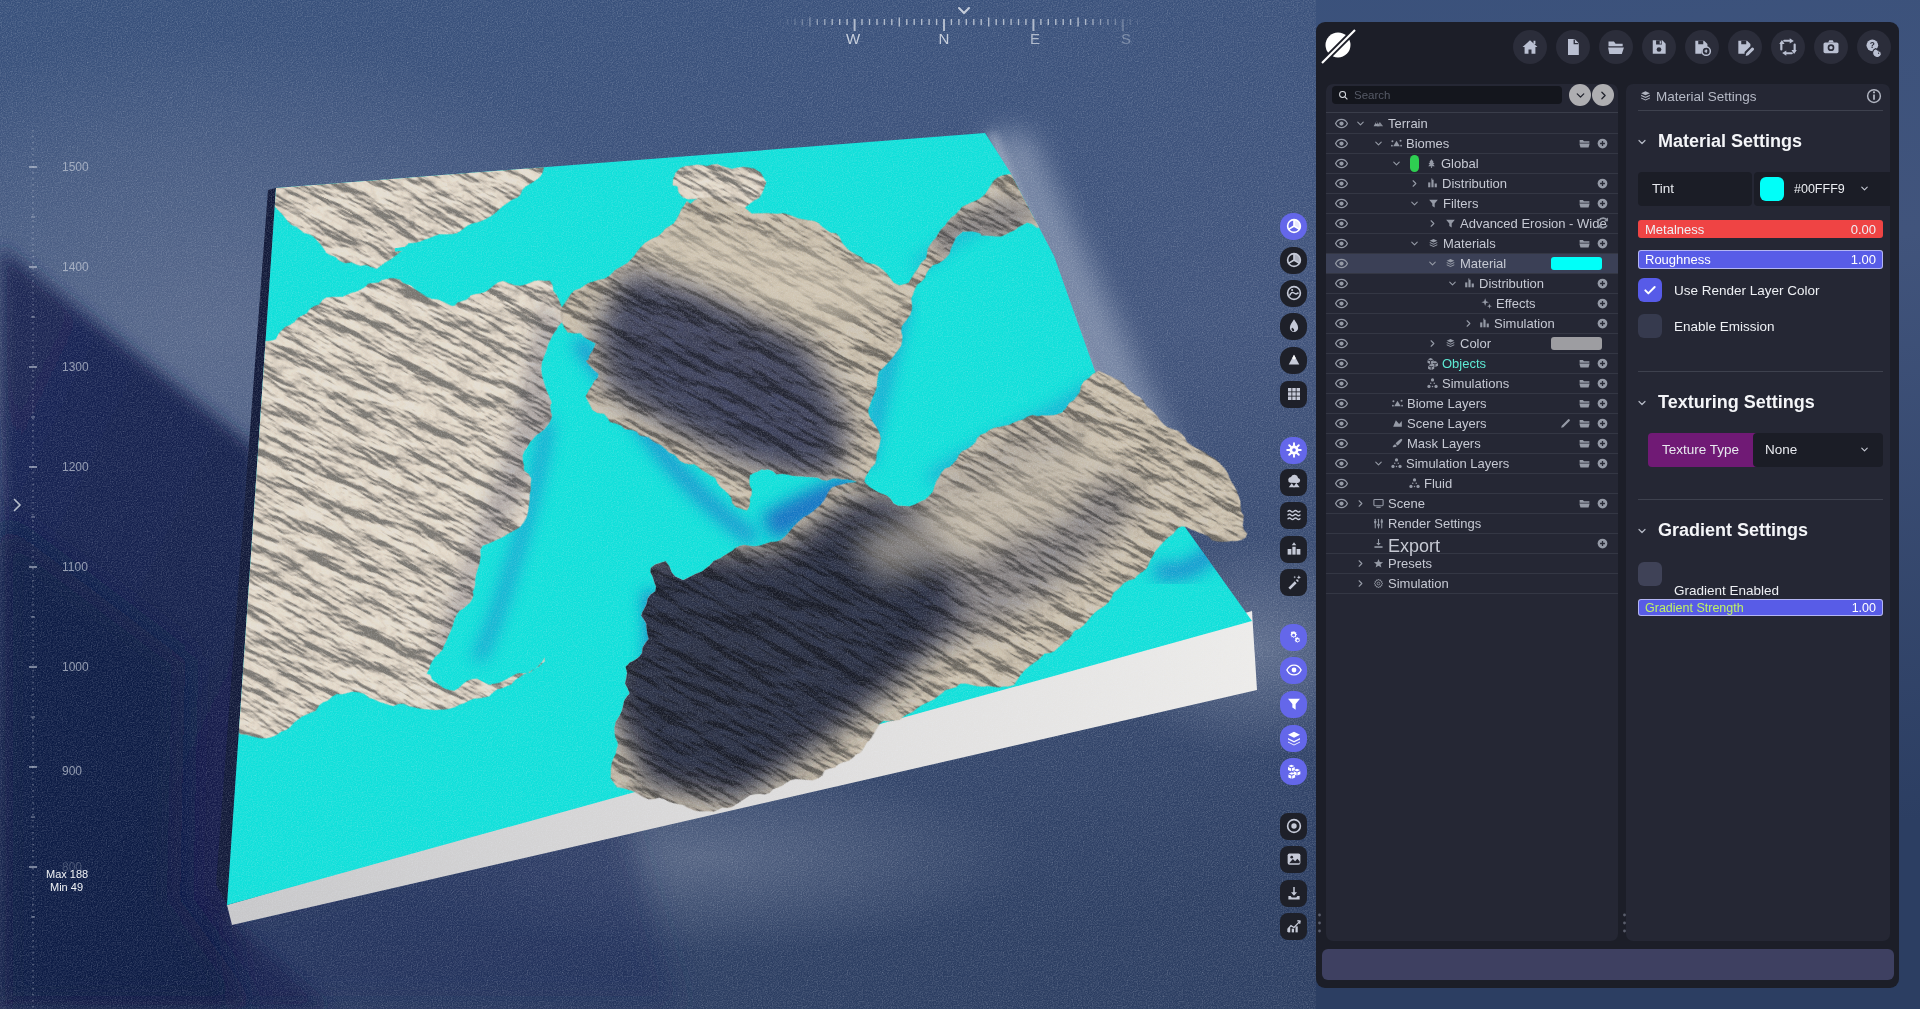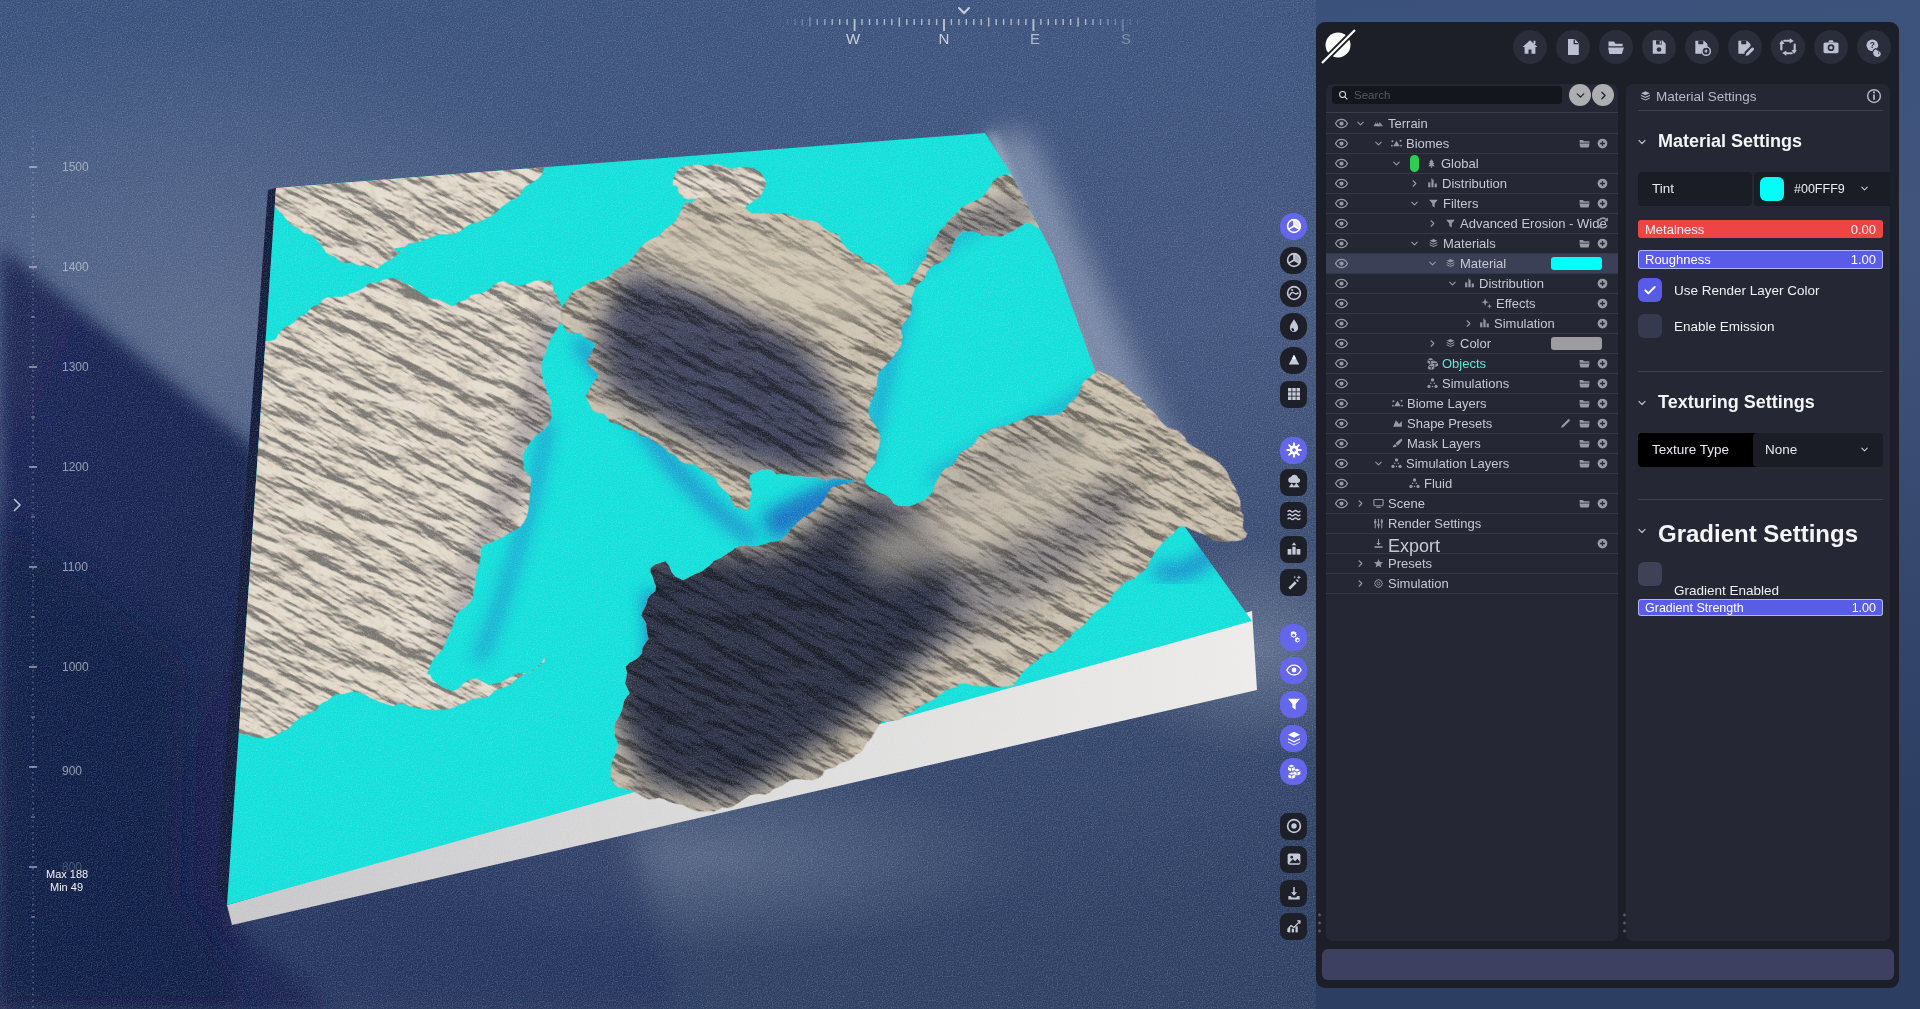--- a/index.html
+++ b/index.html
@@ -806,21 +806,21 @@
           </svg>
         </div>
         <div class="abs" style="left:0;top:329.5px;width:292px;height:20px;border-bottom:1px solid #343744">
           <svg class="abs" style="left:7.5px;top:2.0px;color:#959aa6" width="15" height="15" viewBox="0 0 24 24">
             <path d="M12 5.5 C7 5.5 3.5 10 2.5 12 C3.5 14 7 18.5 12 18.5 C17 18.5 20.5 14 21.5 12 C20.5 10 17 5.5 12 5.5 Z" fill="none" stroke="currentColor" stroke-width="2"></path>
             <circle cx="12" cy="12" r="3.4" fill="currentColor"></circle>
           </svg>
           <svg class="abs" style="left:64.5px;top:3.0px;color:#959aa6" width="13" height="13" viewBox="0 0 24 24">
             <path d="M9 6 L15 13 L20 7.5 L20 18 L4 18 Z" fill="currentColor"></path>
           </svg>
-          <span class="abs" style="left:81px;top:2.5px;font-size:13px;color:#c6c9d3;white-space:nowrap">Shape Presets</span>
+          <span class="abs" style="left:81px;top:2.5px;font-size:13px;color:#c6c9d3;white-space:nowrap">Scene Layers</span>
           <svg class="abs" style="left:232.5px;top:3.0px;color:#959aa6" width="13" height="13" viewBox="0 0 24 24">
             <path d="M4 20 l1-4 L16.5 4.5 a2 2 0 0 1 3 3 L8 19Z" fill="currentColor"></path>
           </svg>
           <svg class="abs" style="left:251.5px;top:3.0px;color:#959aa6" width="13" height="13" viewBox="0 0 24 24">
             <path d="M3 5.5 h6 l2 2.5 h10 v2.5 h-18Z" fill="currentColor"></path>
             <path d="M2.5 12 h19 l-2 7.5 h-15Z" fill="currentColor"></path>
           </svg>
           <svg class="abs" style="left:269.5px;top:3.0px;color:#959aa6" width="13" height="13" viewBox="0 0 24 24">
             <circle cx="12" cy="12" r="9" fill="currentColor"></circle>
             <path d="M12 7.5 v9 M7.5 12 h9" stroke="#262834" stroke-width="2.4"></path>
@@ -1001,38 +1001,38 @@
           </svg>
         </div>
         <span class="abs" style="left:48px;top:199px;font-size:13.5px;color:#eef0f4">Use Render Layer Color</span>
         <div class="abs" style="left:12px;top:230px;width:24px;height:24px;border-radius:6px;background:#363a4e"></div>
         <span class="abs" style="left:48px;top:235px;font-size:13.5px;color:#eef0f4">Enable Emission</span>
         <div class="abs" style="left:12px;top:287px;width:245px;height:1px;background:#3e414e"></div>
         <svg class="abs" style="left:10.0px;top:313.0px;color:#b6bac6" width="12" height="12" viewBox="0 0 24 24">
           <path d="M6 9 l6 6 l6-6" fill="none" stroke="currentColor" stroke-width="2.4" stroke-linecap="round" stroke-linejoin="round"></path>
         </svg>
         <span class="abs" style="left:32px;top:308px;font-size:18px;font-weight:bold;color:#f4f5f8">Texturing Settings</span>
-        <div class="abs" style="left:12px;top:348.5px;width:127px;height:34.5px;background:#000000;border-radius:4px">
+        <div class="abs" style="left:22px;top:348.5px;width:127px;height:34.5px;background:#701a75;border-radius:4px">
           <span class="abs" style="left:14px;top:9px;font-size:13.5px;color:#e8eaef">Texture Type</span>
         </div>
         <div class="abs" style="left:127px;top:348.5px;width:130px;height:34.5px;background:#1b1d26;border-radius:4px">
           <span class="abs" style="left:12px;top:9px;font-size:13.5px;color:#e8eaef">None</span>
           <svg class="abs" style="left:105.5px;top:11.5px;color:#c6c9d3" width="11" height="11" viewBox="0 0 24 24">
             <path d="M6 9 l6 6 l6-6" fill="none" stroke="currentColor" stroke-width="2.4" stroke-linecap="round" stroke-linejoin="round"></path>
           </svg>
         </div>
         <div class="abs" style="left:12px;top:415px;width:245px;height:1px;background:#3e414e"></div>
         <svg class="abs" style="left:10.0px;top:441.0px;color:#b6bac6" width="12" height="12" viewBox="0 0 24 24">
           <path d="M6 9 l6 6 l6-6" fill="none" stroke="currentColor" stroke-width="2.4" stroke-linecap="round" stroke-linejoin="round"></path>
         </svg>
-        <span class="abs" style="left:32px;top:436px;font-size:24px;font-weight:bold;color:#f4f5f8">Gradient Settings</span>
+        <span class="abs" style="left:32px;top:436px;font-size:18px;font-weight:bold;color:#f4f5f8">Gradient Settings</span>
         <div class="abs" style="left:12px;top:478px;width:24px;height:24px;border-radius:6px;background:#3f4257"></div>
         <span class="abs" style="left:48px;top:499px;font-size:13.5px;color:#eef0f4">Gradient Enabled</span>
         <div class="abs" style="left:12px;top:514.5px;width:245px;height:17px;background:#585ce7;border:1px solid rgba(255,255,255,0.55);border-radius:3px">
-          <span class="abs" style="left:6px;top:1px;font-size:12.5px;color:#ffffff">Gradient Strength</span>
+          <span class="abs" style="left:6px;top:1px;font-size:12.5px;color:#bef264">Gradient Strength</span>
           <span class="abs" style="right:6px;top:1px;font-size:12.5px;color:#ffffff">1.00</span>
         </div>
       </div>
       <div class="abs" style="left:6px;top:927px;width:572px;height:31px;background:#3e4061;border-radius:6px"></div>
       <div class="abs" style="left:1.5px;top:890px;width:3px;height:22px;color:#5a5e6c"><svg width="3" height="22">
           <circle cx="1.5" cy="3" r="1.4" fill="currentColor"></circle>
           <circle cx="1.5" cy="11" r="1.4" fill="currentColor"></circle>
           <circle cx="1.5" cy="19" r="1.4" fill="currentColor"></circle>
         </svg></div>
       <div class="abs" style="left:306.5px;top:890px;width:3px;height:22px;color:#5a5e6c"><svg width="3" height="22">

